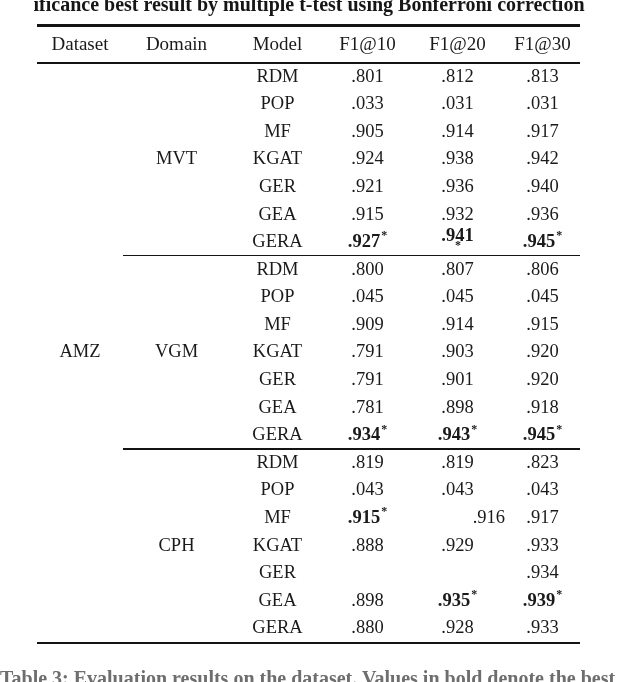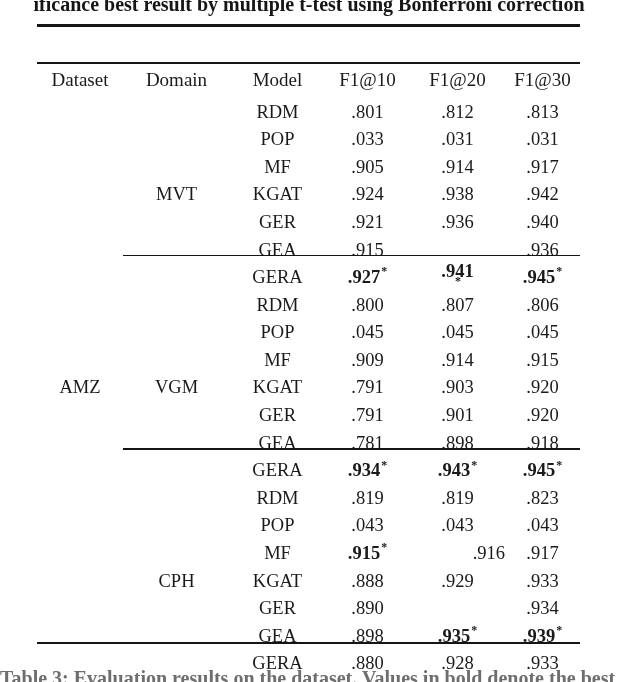--- a/index.html
+++ b/index.html
@@ -22,21 +22,20 @@
     text-align:center; color:#6e6e6e;
   }
   .table-wrap {
     position:absolute; left:37px; top:24px; width:543px; height:622px;
   }
   .grid {
     display:grid;
     grid-template-columns:86px 107px 95px 85px 95px 75px;
     grid-template-rows:38px repeat(21, 27.6px);
     width:100%;
-    margin-top:36px;
   }
   .cell {
     display:flex; align-items:center; justify-content:center;
     font-size:18.5px; line-height:1;
   }
   .cell.header { font-size:19px; }
   .cell.bold .val { font-weight:bold; }
   .star {
     font-weight:bold; font-size:12px; position:relative; top:-6px;
     margin-left:1px;
@@ -110,20 +109,23 @@
       <div class="cell" style="grid-area: 6 / 5;">
         <span class="val">.936</span>
       </div>
       <div class="cell" style="grid-area: 6 / 6;">
         <span class="val">.940</span>
       </div>
       <div class="cell" style="grid-area: 7 / 3;">GEA</div>
       <div class="cell" style="grid-area: 7 / 4;">
         <span class="val">.915</span>
       </div>
+      <div class="cell" style="grid-area: 7 / 5;">
+        <span class="val">.932</span>
+      </div>
       <div class="cell" style="grid-area: 7 / 6;">
         <span class="val">.936</span>
       </div>
       <div class="cell" style="grid-area: 8 / 3;">GERA</div>
       <div class="cell bold" style="grid-area: 8 / 4;">
         <span class="val">.927</span>
         <span class="star">*</span>
       </div>
       <div class="cell bold" style="grid-area: 8 / 5; flex-direction: column;">
         <span class="val">.941</span>
@@ -243,23 +245,20 @@
       <div class="cell" style="grid-area: 19 / 4;">
         <span class="val">.888</span>
       </div>
       <div class="cell" style="grid-area: 19 / 5;">
         <span class="val">.929</span>
       </div>
       <div class="cell" style="grid-area: 19 / 6;">
         <span class="val">.933</span>
       </div>
       <div class="cell" style="grid-area: 20 / 3;">GER</div>
-      <div class="cell" style="grid-area: 20 / 4;">
-        <span class="val">.890</span>
-      </div>
       <div class="cell" style="grid-area: 20 / 6;">
         <span class="val">.934</span>
       </div>
       <div class="cell" style="grid-area: 21 / 3;">GEA</div>
       <div class="cell" style="grid-area: 21 / 4;">
         <span class="val">.898</span>
       </div>
       <div class="cell bold" style="grid-area: 21 / 5;">
         <span class="val">.935</span>
         <span class="star">*</span>

